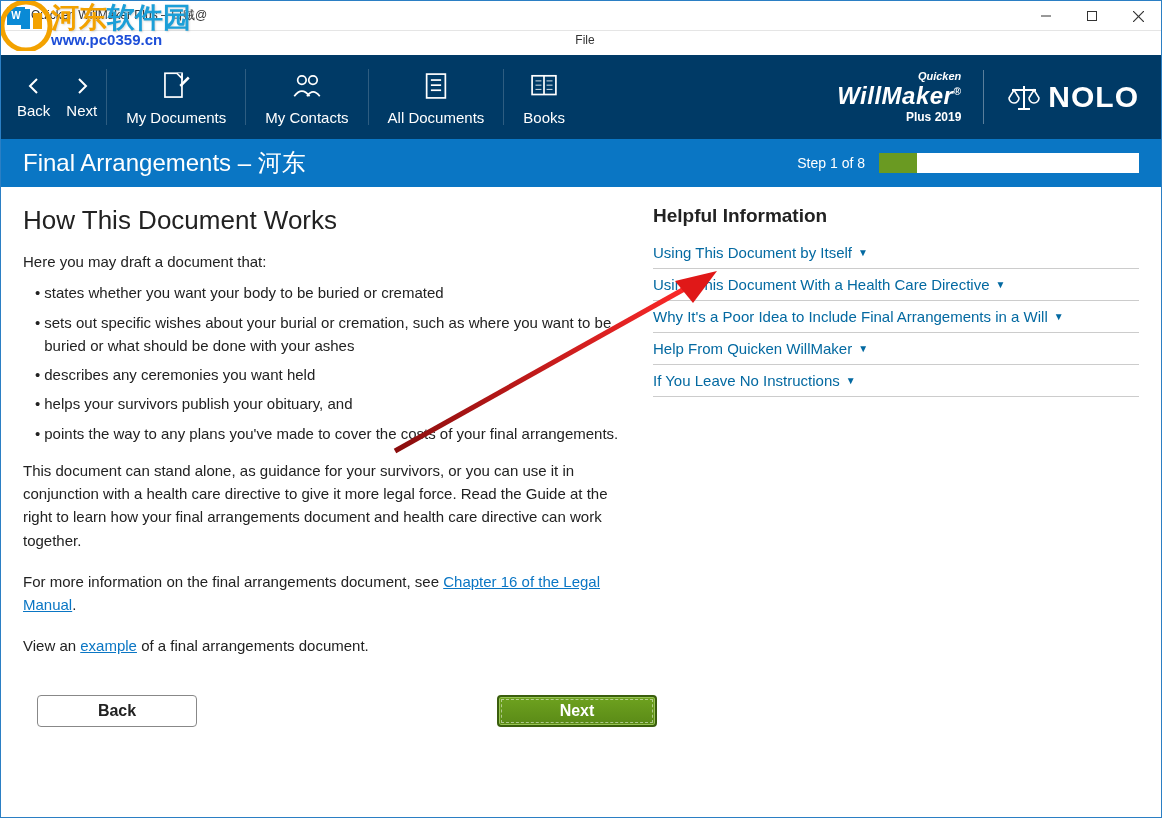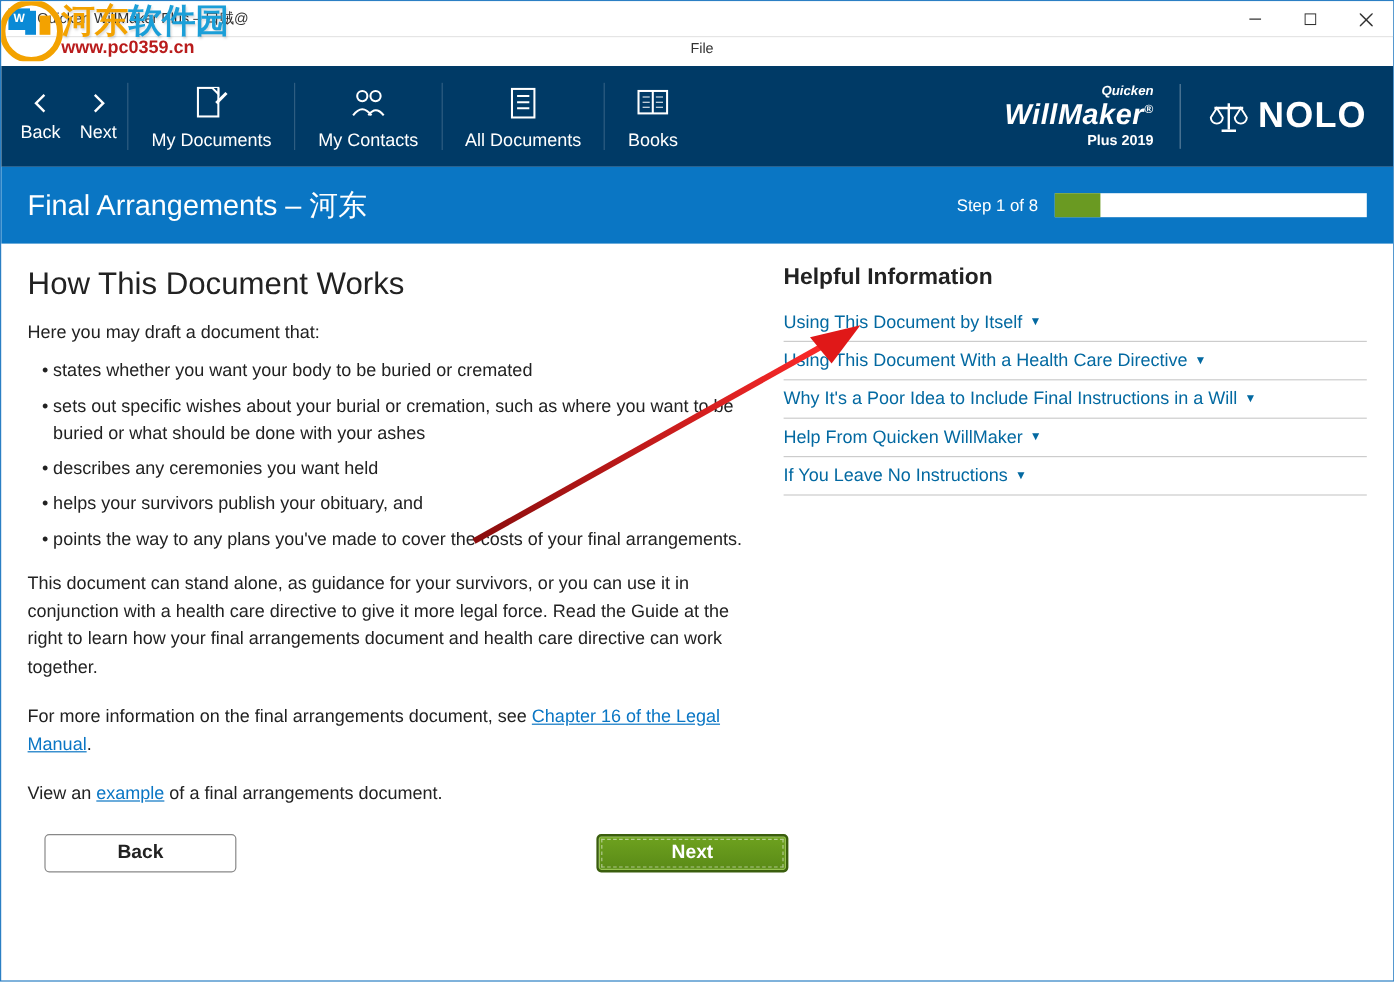--- a/index.html
+++ b/index.html
@@ -9,39 +9,39 @@
 .titlebar .title-text { font-size: 12px; color: #333; }
 .win-controls { position: absolute; right: 0; top: 0; display: flex; height: 30px; }
 .win-btn { width: 46px; height: 30px; display: flex; align-items: center; justify-content: center; font-size: 14px; color: #333; cursor: pointer; }
 
 .menubar { height: 24px; display: flex; align-items: center; padding-left: 8px; gap: 2px; flex-direction: column; }
 .menu-item { font-size: 12px; color: #333; padding: 2px 10px; cursor: pointer; }
 
 .watermark { position: absolute; top: 2px; left: 2px; z-index: 5; pointer-events: none; font-family: Arial, sans-serif; line-height: 1.1; }
 .watermark .wm1 { font-size: 28px; font-weight: bold; color: #1b9fd8; text-shadow: 1px 1px 2px rgba(0,0,0,.15); }
 .watermark .wm1 .o { color: #f3a200; }
-.watermark .wm2 { font-size: 15px; font-weight: bold; color: #b91c1c; margin-top:-2px;}
+.watermark .wm2 { font-size: 15px; font-weight: bold; color: #1d4ed8; margin-top:-2px;}
 .watermark svg{position:absolute;top:-4px;left:-4px;}
 
 .toolbar { height: 84px; background: #003a66; display: flex; align-items: center; padding: 0 8px; position: relative; }
 .tb-btn { display: flex; flex-direction: column; align-items: center; color: #fff; font-size: 14px; padding: 0 18px; cursor: pointer; gap: 6px; }
 .tb-btn .lbl { font-size: 15px; }
 .tb-btn svg { width: 34px; height: 34px; }
 .tb-btn.sm svg { width: 20px; height: 20px; }
 .tb-btn.sm { padding: 0 8px; }
 .tb-sep { width: 1px; height: 56px; background: rgba(255,255,255,.18); margin: 0 1px; }
 .brand-area { position: absolute; right: 22px; top: 0; bottom: 0; display: flex; align-items: center; gap: 22px; color: #fff; }
 .brand-sep { width: 1px; height: 54px; background: rgba(255,255,255,.35); }
 .willmaker { text-align: right; }
 .willmaker .q { font-size: 11px; font-style: italic; font-weight: bold; }
 .willmaker .wm { font-size: 24px; font-weight: bold; font-style: italic; letter-spacing: .5px; text-align: right; }
 .willmaker .p { font-size: 12px; font-weight: bold; text-align: right; }
 .nolo { display: flex; align-items: center; gap: 6px; font-size: 30px; font-weight: bold; letter-spacing: 1px; }
 
-.subhdr { background: #0a76c4; height: 64px; display: flex; align-items: center; padding: 0 22px; color: #fff; position: relative; }
+.subhdr { background: #0a76c4; height: 48px; display: flex; align-items: center; padding: 0 22px; color: #fff; position: relative; }
 .subhdr h2 { font-size: 24px; font-weight: 400; }
 .step-area { position: absolute; right: 22px; display: flex; align-items: center; gap: 14px; font-size: 14px; }
 .prog { width: 260px; height: 20px; background: #fff; position: relative; }
 .prog-fill { position: absolute; left: 0; top: 0; bottom: 0; width: 38px; background: #6a9a22; }
 
 .content { display: flex; padding: 18px 22px 0 22px; gap: 34px; }
 .main-col { flex: 1; max-width: 610px; }
 .main-col h1 { font-size: 26px; font-weight: 400; color: #222; margin-bottom: 14px; }
 .main-col p, .main-col li { font-size: 15px; color: #222; line-height: 1.55; }
 .intro { margin-bottom: 8px; }
@@ -233,21 +233,21 @@
     <h3>Helpful Information</h3>
     <div class="help-item">
         <span>Using This Document by Itself</span>
         <span class="caret">▼</span>
       </div>
     <div class="help-item">
         <span>Using This Document With a Health Care Directive</span>
         <span class="caret">▼</span>
       </div>
     <div class="help-item">
-        <span>Why It's a Poor Idea to Include Final Instructions in a Will</span>
+        <span>Why It's a Poor Idea to Include Final Arrangements in a Will</span>
         <span class="caret">▼</span>
       </div>
     <div class="help-item">
         <span>Help From Quicken WillMaker</span>
         <span class="caret">▼</span>
       </div>
     <div class="help-item">
         <span>If You Leave No Instructions</span>
         <span class="caret">▼</span>
       </div>

